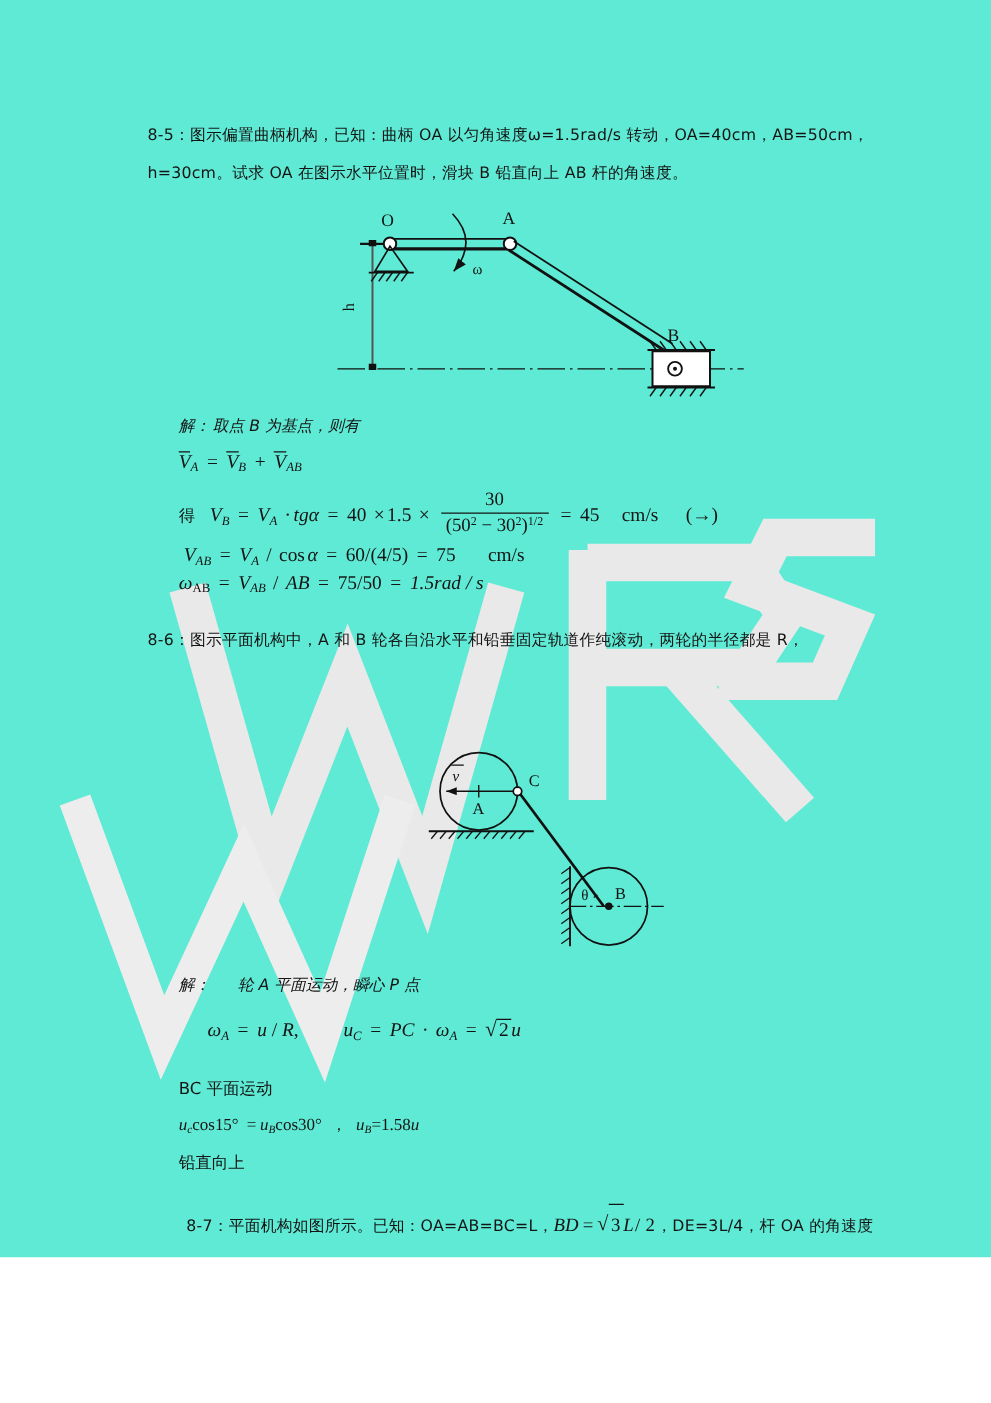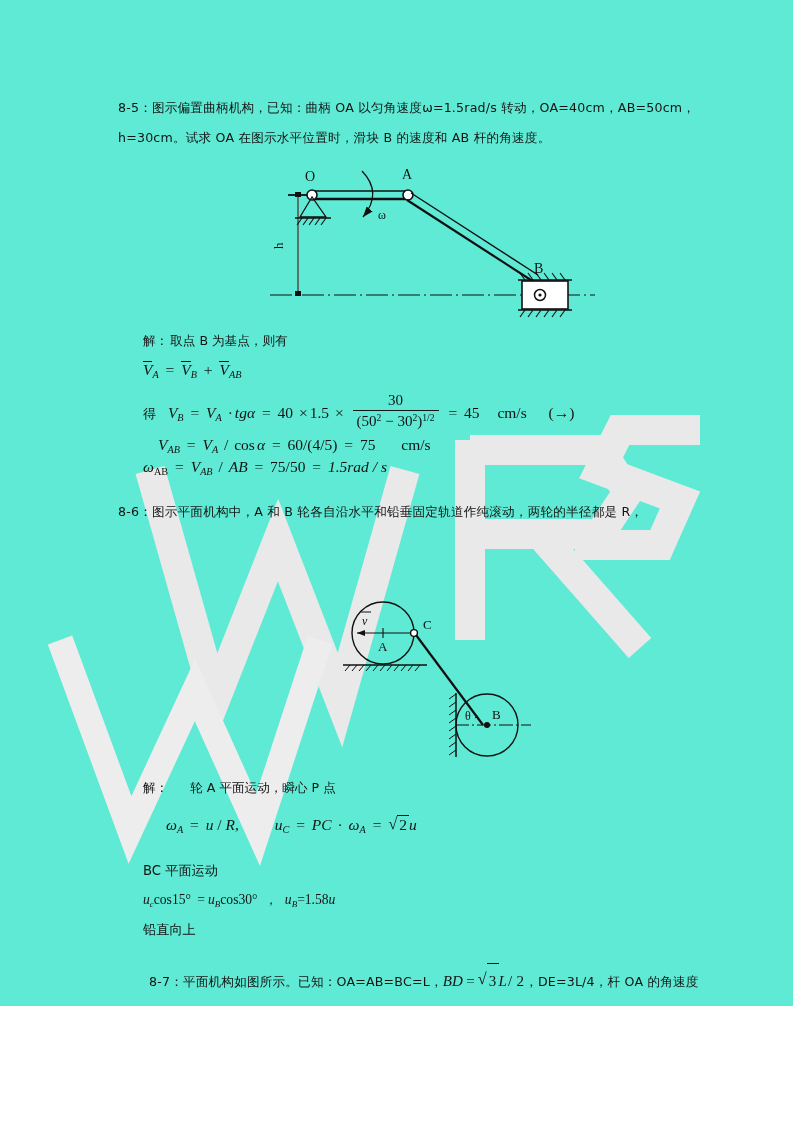--- a/index.html
+++ b/index.html
@@ -44,20 +44,21 @@
     letter-spacing: 0.2px;
     color: #141414;
   }
   .prob-text .ln { display: block; white-space: nowrap; }
 
   .sol-label {
     position: absolute;
     font-size: 13.2px;
     color: #141414;
     line-height: 22px;
+    font-style: italic;
   }
 
   .eq {
     position: absolute;
     font-family: "Liberation Serif", "DejaVu Serif", serif;
     color: #141414;
     white-space: nowrap;
   }
   .it { font-style: italic; }
   .sub {
@@ -128,21 +129,21 @@
     </g>
     <g fill="none" stroke="#ededed" stroke-width="26">
       <path d="M 60 640 L 130 830 L 195 690 L 258 830 L 320 640"></path>
     </g>
   </svg>
 
   <div id="content">
 
     <div class="prob-text" style="top:93px;">
       <span class="ln cn">8-5：图示偏置曲柄机构，已知：曲柄 OA 以匀角速度ω=1.5rad/s 转动，OA=40cm，AB=50cm，</span>
-      <span class="ln cn">h=30cm。试求 OA 在图示水平位置时，滑块 B 的速度和 AB 杆的角速度。</span>
+      <span class="ln cn">h=30cm。试求 OA 在图示水平位置时，滑块 B 铅直向上 AB 杆的角速度。</span>
     </div>
 
     <svg class="fig" style="left:250px; top:163px;" width="360" height="160" viewBox="0 0 360 160" xmlns="http://www.w3.org/2000/svg">
       <defs>
         <marker id="ah" markerWidth="9" markerHeight="9" refX="8" refY="3" orient="auto">
           <path d="M0,0 L8,3 L0,6 z" fill="#111"></path>
         </marker>
         <marker id="ahr" markerWidth="9" markerHeight="9" refX="0" refY="3" orient="auto">
           <path d="M8,0 L0,3 L8,6 z" fill="#111"></path>
         </marker>
@@ -228,21 +229,21 @@
       <span style="margin:0 3px;">=</span> 40 <span style="margin:0 2px;">×</span>1.5 <span style="margin:0 2px;">×</span>
       <span class="frac">
         <span class="num">30</span>
         <span class="den">(50<span class="sup">2</span> − 30<span class="sup">2</span>)<span class="sup">1/2</span></span>
       </span>
       <span style="margin:0 3px;">=</span> 45
       <span style="margin-left:14px; font-style:normal;">cm/s</span>
       <span style="margin-left:18px;">(→)</span>
     </div>
 
-    <div class="eq" style="left:158px; top:436px; font-size:15.5px;">
+    <div class="eq" style="left:147px; top:436px; font-size:15.5px;">
       <span class="it">V</span><span class="sub">AB</span>
       <span style="margin:0 3px;">=</span>
       <span class="it">V</span><span class="sub">A</span>
       <span style="margin:0 2px;">/</span> cos<span class="it" style="margin-left:2px;">α</span>
       <span style="margin:0 3px;">=</span> 60/(4/5) <span style="margin:0 3px;">=</span> 75
       <span style="margin-left:22px;">cm/s</span>
     </div>
 
     <div class="eq" style="left:143px; top:458px; font-size:15.5px;">
       <span class="it">ω</span><span class="subup">AB</span>

